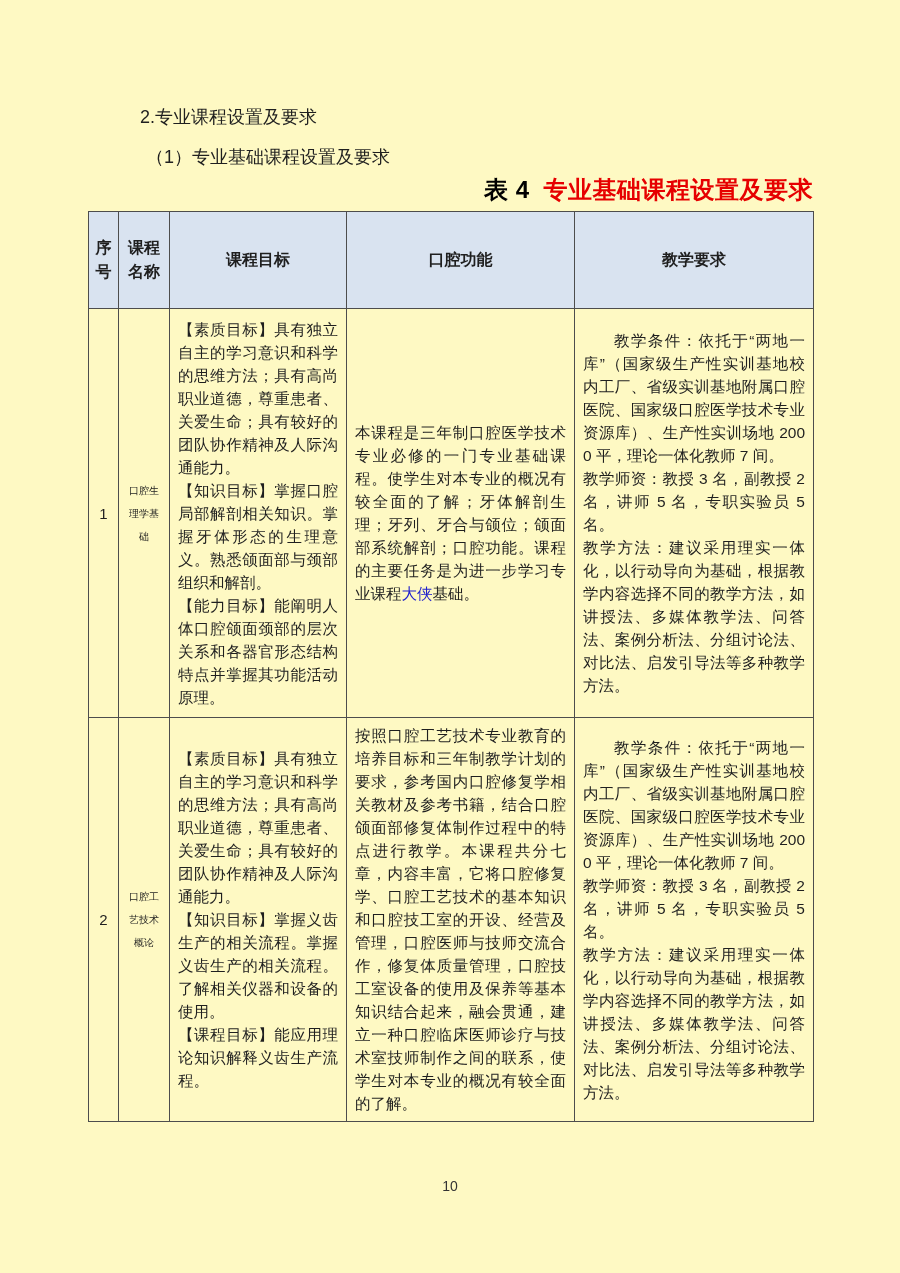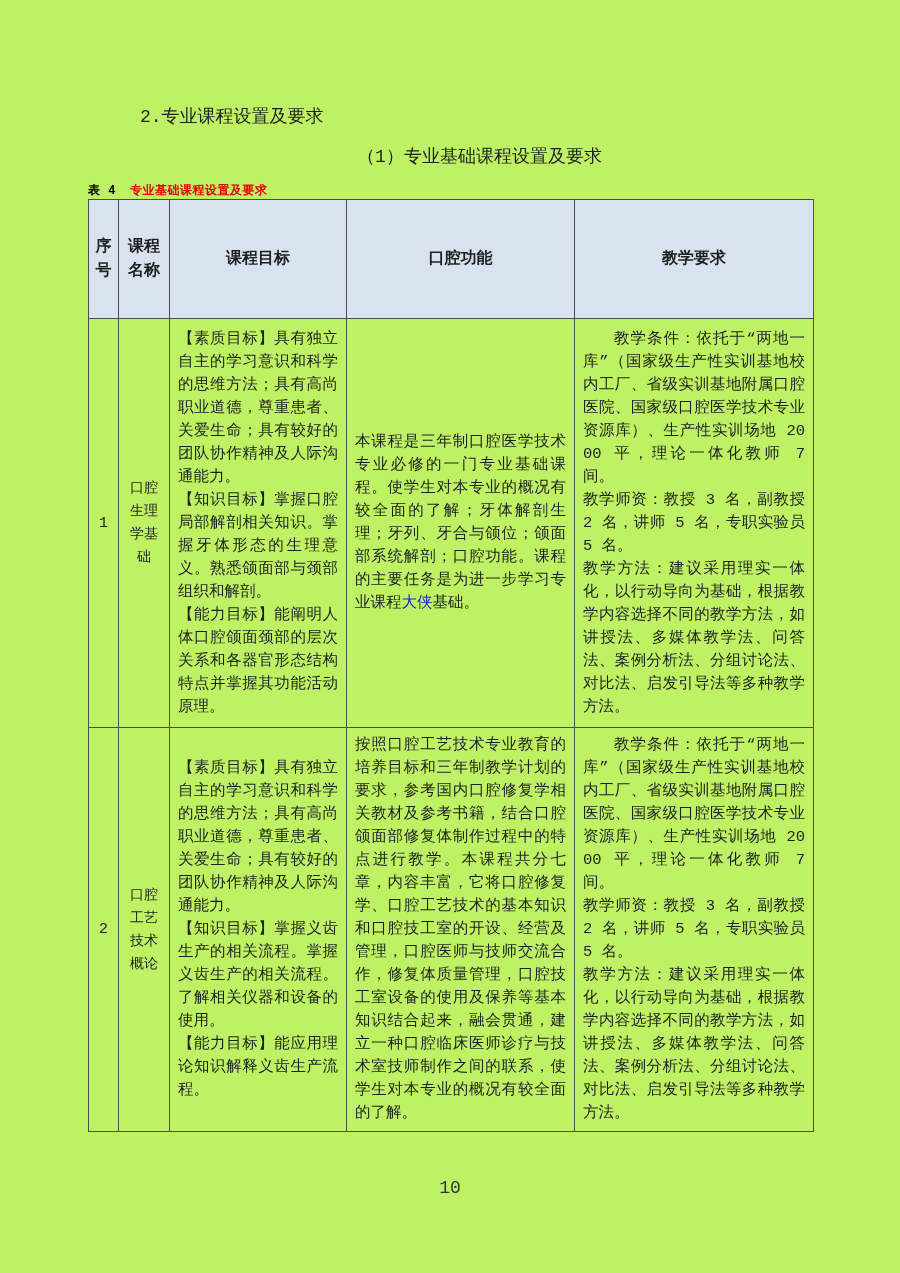--- a/index.html
+++ b/index.html
@@ -9,34 +9,35 @@
     --table-border: #4d4d4d;
     --text: #1f1f1f;
   }
   * { margin: 0; padding: 0; box-sizing: border-box; }
   html, body { background: #ffffff; }
   .page {
     position: relative;
     width: 900px;
     height: 1273px;
     margin: 0 auto;
-    background: #bef264;
-    font-family: Liberation Mono, monospace;
+    background: #fef9c3;
+    font-family: Liberation Sans, sans-serif;
     color: var(--text);
     overflow: hidden;
   }
   .content { padding: 108px 87px 0 88px; }
   .heading-block { margin-left: 52px; font-size: 18px; line-height: 1.0; }
   .heading-block .h1 { margin-bottom: 22px; }
-  .heading-block .h2 { margin-bottom: 16px; margin-left: 6px; text-align: center; }
+  .heading-block .h2 { margin-bottom: 8px; margin-left: 6px; }
   .heading-block .intro { margin-bottom: 14px; }
   .table-caption {
-    text-align: left;
+    text-align: right;
     font-weight: bold;
-    font-size: 12px;
+    font-size: 24px;
+    margin-bottom: 5px;
     letter-spacing: 0.5px;
   }
   .table-caption .caption-label { color: #000000; }
   .table-caption .caption-title { color: var(--caption-red); margin-left: 14px; }
   table.course-table {
     border-collapse: collapse;
     table-layout: fixed;
     width: 725px;
   }
   .course-table th, .course-table td {
@@ -49,51 +50,51 @@
     font-size: 16px;
     text-align: center;
     line-height: 24px;
     padding: 4px 2px;
   }
   .col-no    { width: 30px; }
   .col-name  { width: 51px; }
   .col-obj   { width: 177px; }
   .col-cont  { width: 228px; }
   .col-req   { width: 239px; }
-  .course-table tr.header-row { height: 119px; }
+  .course-table tr.header-row { height: 97px; }
   .course-table tr.row-1 { height: 409px; }
   .course-table tr.row-2 { height: 396px; }
   td.cell-no {
     text-align: center;
     font-size: 15px;
   }
   td.cell-name {
     text-align: center;
-    font-size: 14px;
+    font-size: 10px;
     line-height: 23px;
     padding: 4px 9px;
     word-break: break-all;
   }
   td.cell-text {
     font-size: 15.5px;
     line-height: 23px;
     padding: 6px 8px;
     text-align: justify;
     word-break: break-all;
   }
   td.cell-text p { margin: 0; }
   td.cell-text p.indent { text-indent: 2em; }
   .hl-blue { color: var(--highlight-blue); }
   .page-number {
     position: absolute;
     left: 0;
     right: 0;
     top: 1178px;
     text-align: center;
-    font-size: 18px;
+    font-size: 14px;
     color: #333333;
   }
 </style>
 </head>
 <body>
 
 <div class="page">
   <div class="content">
 
     <div class="heading-block">
@@ -139,21 +140,21 @@
             <p>教学方法：建议采用理实一体化，以行动导向为基础，根据教学内容选择不同的教学方法，如讲授法、多媒体教学法、问答法、案例分析法、分组讨论法、对比法、启发引导法等多种教学方法。</p>
           </td>
         </tr>
 
         <tr class="row-2">
           <td class="cell-no">2</td>
           <td class="cell-name">口腔工艺技术概论</td>
           <td class="cell-text">
             <p>【素质目标】具有独立自主的学习意识和科学的思维方法；具有高尚职业道德，尊重患者、关爱生命；具有较好的团队协作精神及人际沟通能力。</p>
             <p>【知识目标】掌握义齿生产的相关流程。掌握义齿生产的相关流程。了解相关仪器和设备的使用。</p>
-            <p>【能力目标】能应用理论知识解释义齿生产流程。</p>
+            <p>【课程目标】能应用理论知识解释义齿生产流程。</p>
           </td>
           <td class="cell-text">
             <p>按照口腔工艺技术专业教育的培养目标和三年制教学计划的要求，参考国内口腔修复学相关教材及参考书籍，结合口腔颌面部修复体制作过程中的特点进行教学。本课程共分七章，内容丰富，它将口腔修复学、口腔工艺技术的基本知识和口腔技工室的开设、经营及管理，口腔医师与技师交流合作，修复体质量管理，口腔技工室设备的使用及保养等基本知识结合起来，融会贯通，建立一种口腔临床医师诊疗与技术室技师制作之间的联系，使学生对本专业的概况有较全面的了解。</p>
           </td>
           <td class="cell-text">
             <p class="indent">教学条件：依托于“两地一库”（国家级生产性实训基地校内工厂、省级实训基地附属口腔医院、国家级口腔医学技术专业资源库）、生产性实训场地 2000 平，理论一体化教师 7 间。</p>
             <p>教学师资：教授 3 名，副教授 2 名，讲师 5 名，专职实验员 5 名。</p>
             <p>教学方法：建议采用理实一体化，以行动导向为基础，根据教学内容选择不同的教学方法，如讲授法、多媒体教学法、问答法、案例分析法、分组讨论法、对比法、启发引导法等多种教学方法。</p>
           </td>
         </tr>

